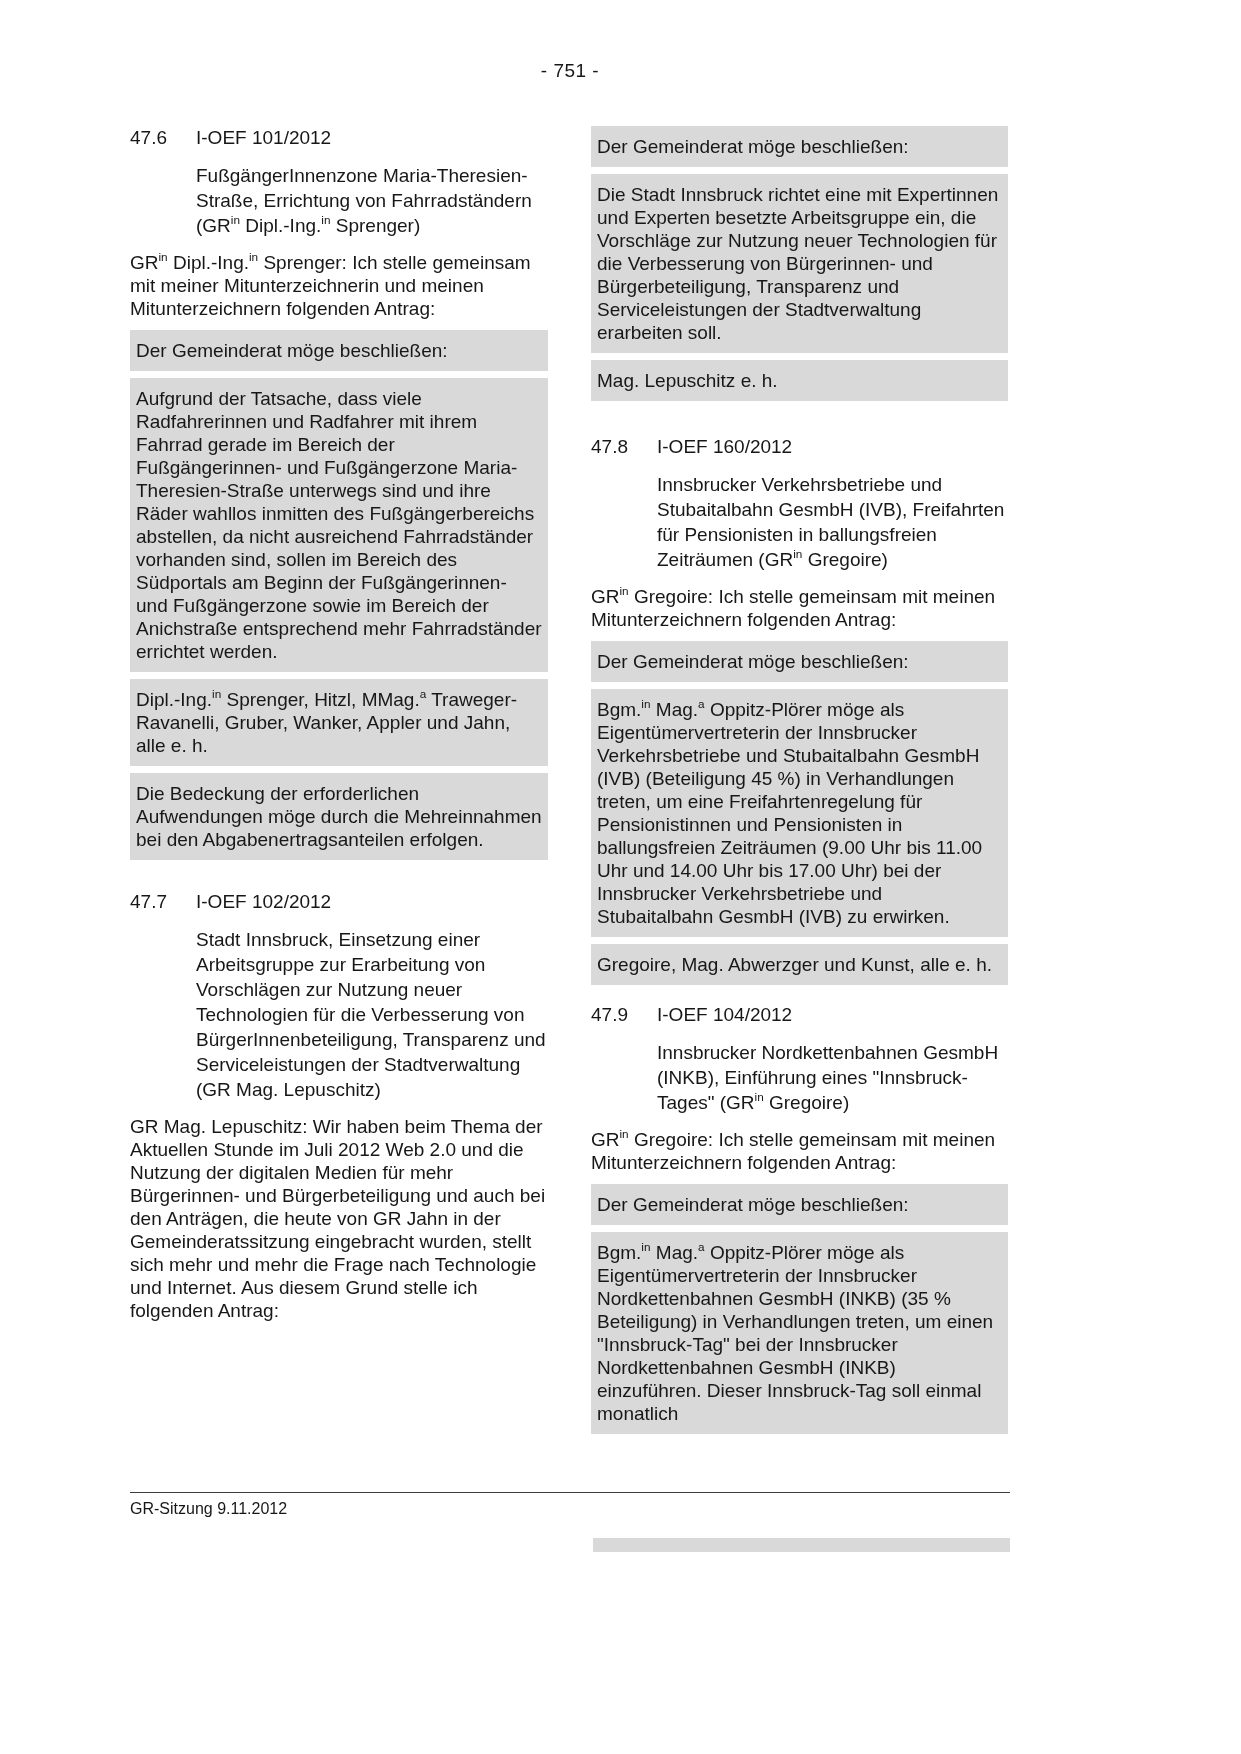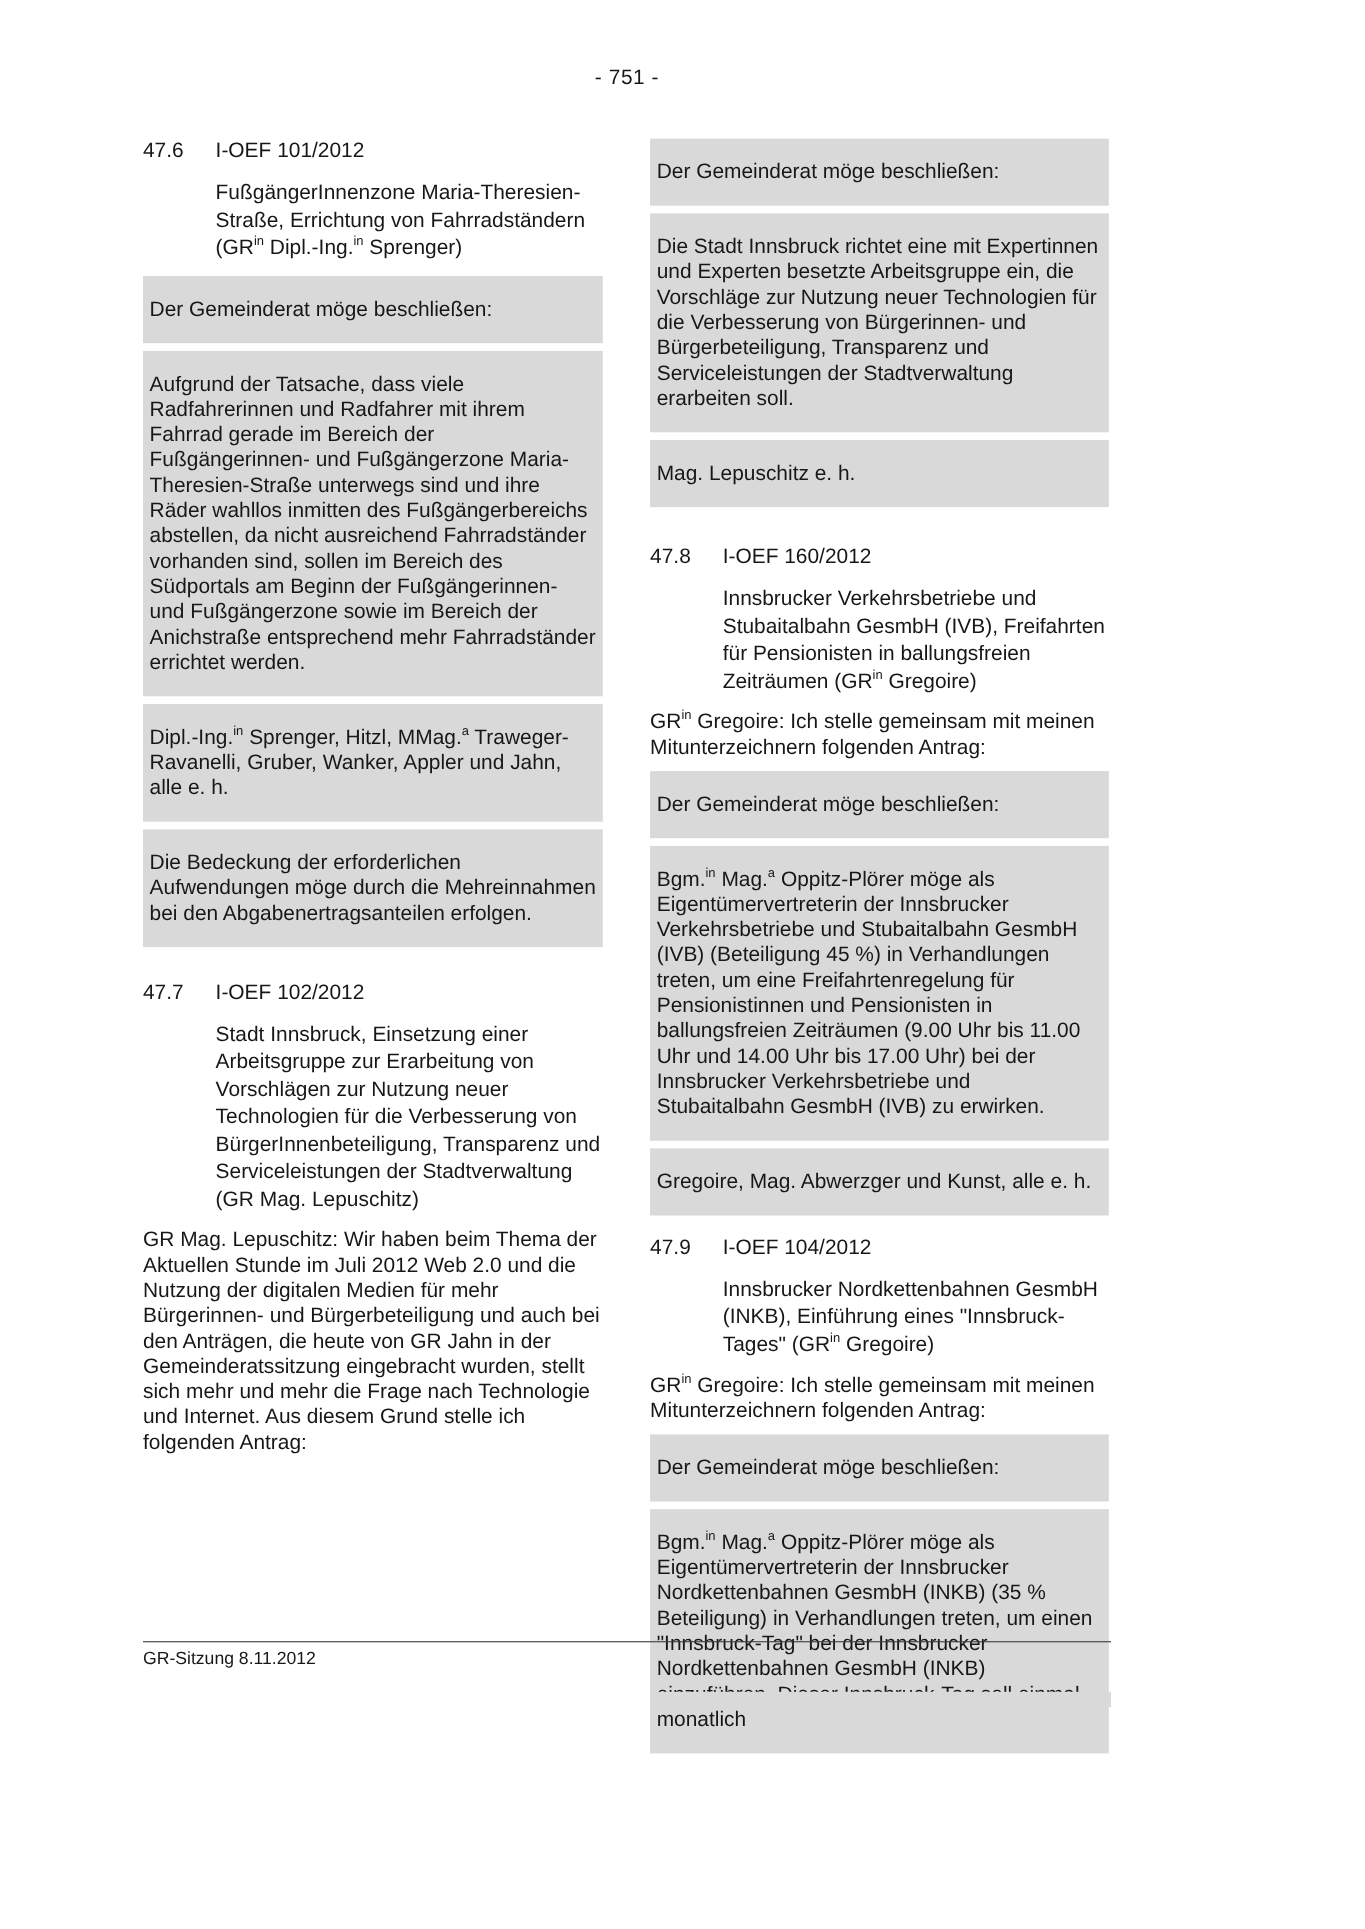--- a/index.html
+++ b/index.html
@@ -30,21 +30,21 @@
   .item-number { width: 66px; flex: 0 0 66px; }
   .item-title {
     margin-left: 66px; font-size: 19px; line-height: 25px;
     margin-bottom: 13px; hyphens: auto;
   }
   p.body {
     font-size: 19px; line-height: 23px; margin: 0 0 10px 0; hyphens: auto;
   }
   .hl {
     background: var(--hl);
-    padding: 19px 6px;
+    padding: 9px 6px;
     margin-bottom: 7px;
     font-size: 19px; line-height: 23px;
     hyphens: auto;
   }
   sup { font-size: 62%; line-height: 0; position: relative; top: -0.05em; vertical-align: super; }
   .footer-rule {
     position: absolute; left: 130px; top: 1492px; width: 880px;
     border-top: 1.4px solid #3c3c3c; height: 0;
   }
   .footer-text {
@@ -63,20 +63,21 @@
 <div class="columns">
 
   <div class="col-left">
 
     <div class="item-block">
       <div class="item-header">
         <span class="item-number">47.6</span>
         <span class="item-ref">I-OEF 101/2012</span>
       </div>
       <div class="item-title">FußgängerInnenzone Maria-Theresien-Straße, Errichtung von Fahrradständern (GR<sup>in</sup> Dipl.-Ing.<sup>in</sup> Sprenger)</div>
+      <p class="body">GR<sup>in</sup> Dipl.-Ing.<sup>in</sup> Sprenger: Ich stelle gemeinsam mit meiner Mitunterzeichnerin und meinen Mitunterzeichnern folgenden Antrag:</p>
       <div class="hl">Der Gemeinderat möge beschließen:</div>
       <div class="hl">Aufgrund der Tatsache, dass viele Radfahrerinnen und Radfahrer mit ihrem Fahrrad gerade im Bereich der Fußgängerinnen- und Fußgängerzone Maria-Theresien-Straße unterwegs sind und ihre Räder wahllos inmitten des Fußgängerbereichs abstellen, da nicht ausreichend Fahrradständer vorhanden sind, sollen im Bereich des Südportals am Beginn der Fußgängerinnen- und Fußgängerzone sowie im Bereich der Anichstraße entsprechend mehr Fahrradständer errichtet werden.</div>
       <div class="hl">Dipl.-Ing.<sup>in</sup> Sprenger, Hitzl, MMag.<sup>a</sup> Traweger-Ravanelli, Gruber, Wanker, Appler und Jahn, alle e. h.</div>
       <div class="hl">Die Bedeckung der erforderlichen Aufwendungen möge durch die Mehreinnahmen bei den Abgabenertragsanteilen erfolgen.</div>
     </div>
 
     <div class="item-block mt-left-2">
       <div class="item-header">
         <span class="item-number">47.7</span>
         <span class="item-ref">I-OEF 102/2012</span>
@@ -115,14 +116,14 @@
       <div class="item-title">Innsbrucker Nordkettenbahnen GesmbH (INKB), Einführung eines "Innsbruck-Tages" (GR<sup>in</sup> Gregoire)</div>
       <p class="body">GR<sup>in</sup> Gregoire: Ich stelle gemeinsam mit meinen Mitunterzeichnern folgenden Antrag:</p>
       <div class="hl">Der Gemeinderat möge beschließen:</div>
       <div class="hl">Bgm.<sup>in</sup> Mag.<sup>a</sup> Oppitz-Plörer möge als Eigentümervertreterin der Innsbrucker Nordkettenbahnen GesmbH (INKB) (35 % Beteiligung) in Verhandlungen treten, um einen "Innsbruck-Tag" bei der Innsbrucker Nordkettenbahnen GesmbH (INKB) einzuführen. Dieser Innsbruck-Tag soll einmal monatlich</div>
     </div>
 
   </div>
 </div>
 
 <div class="footer-rule"></div>
-<div class="footer-text">GR-Sitzung 8.11.2012</div>
+<div class="footer-text">GR-Sitzung 9.11.2012</div>
 <div class="continuation-strip"></div>
 
 </body></html>

